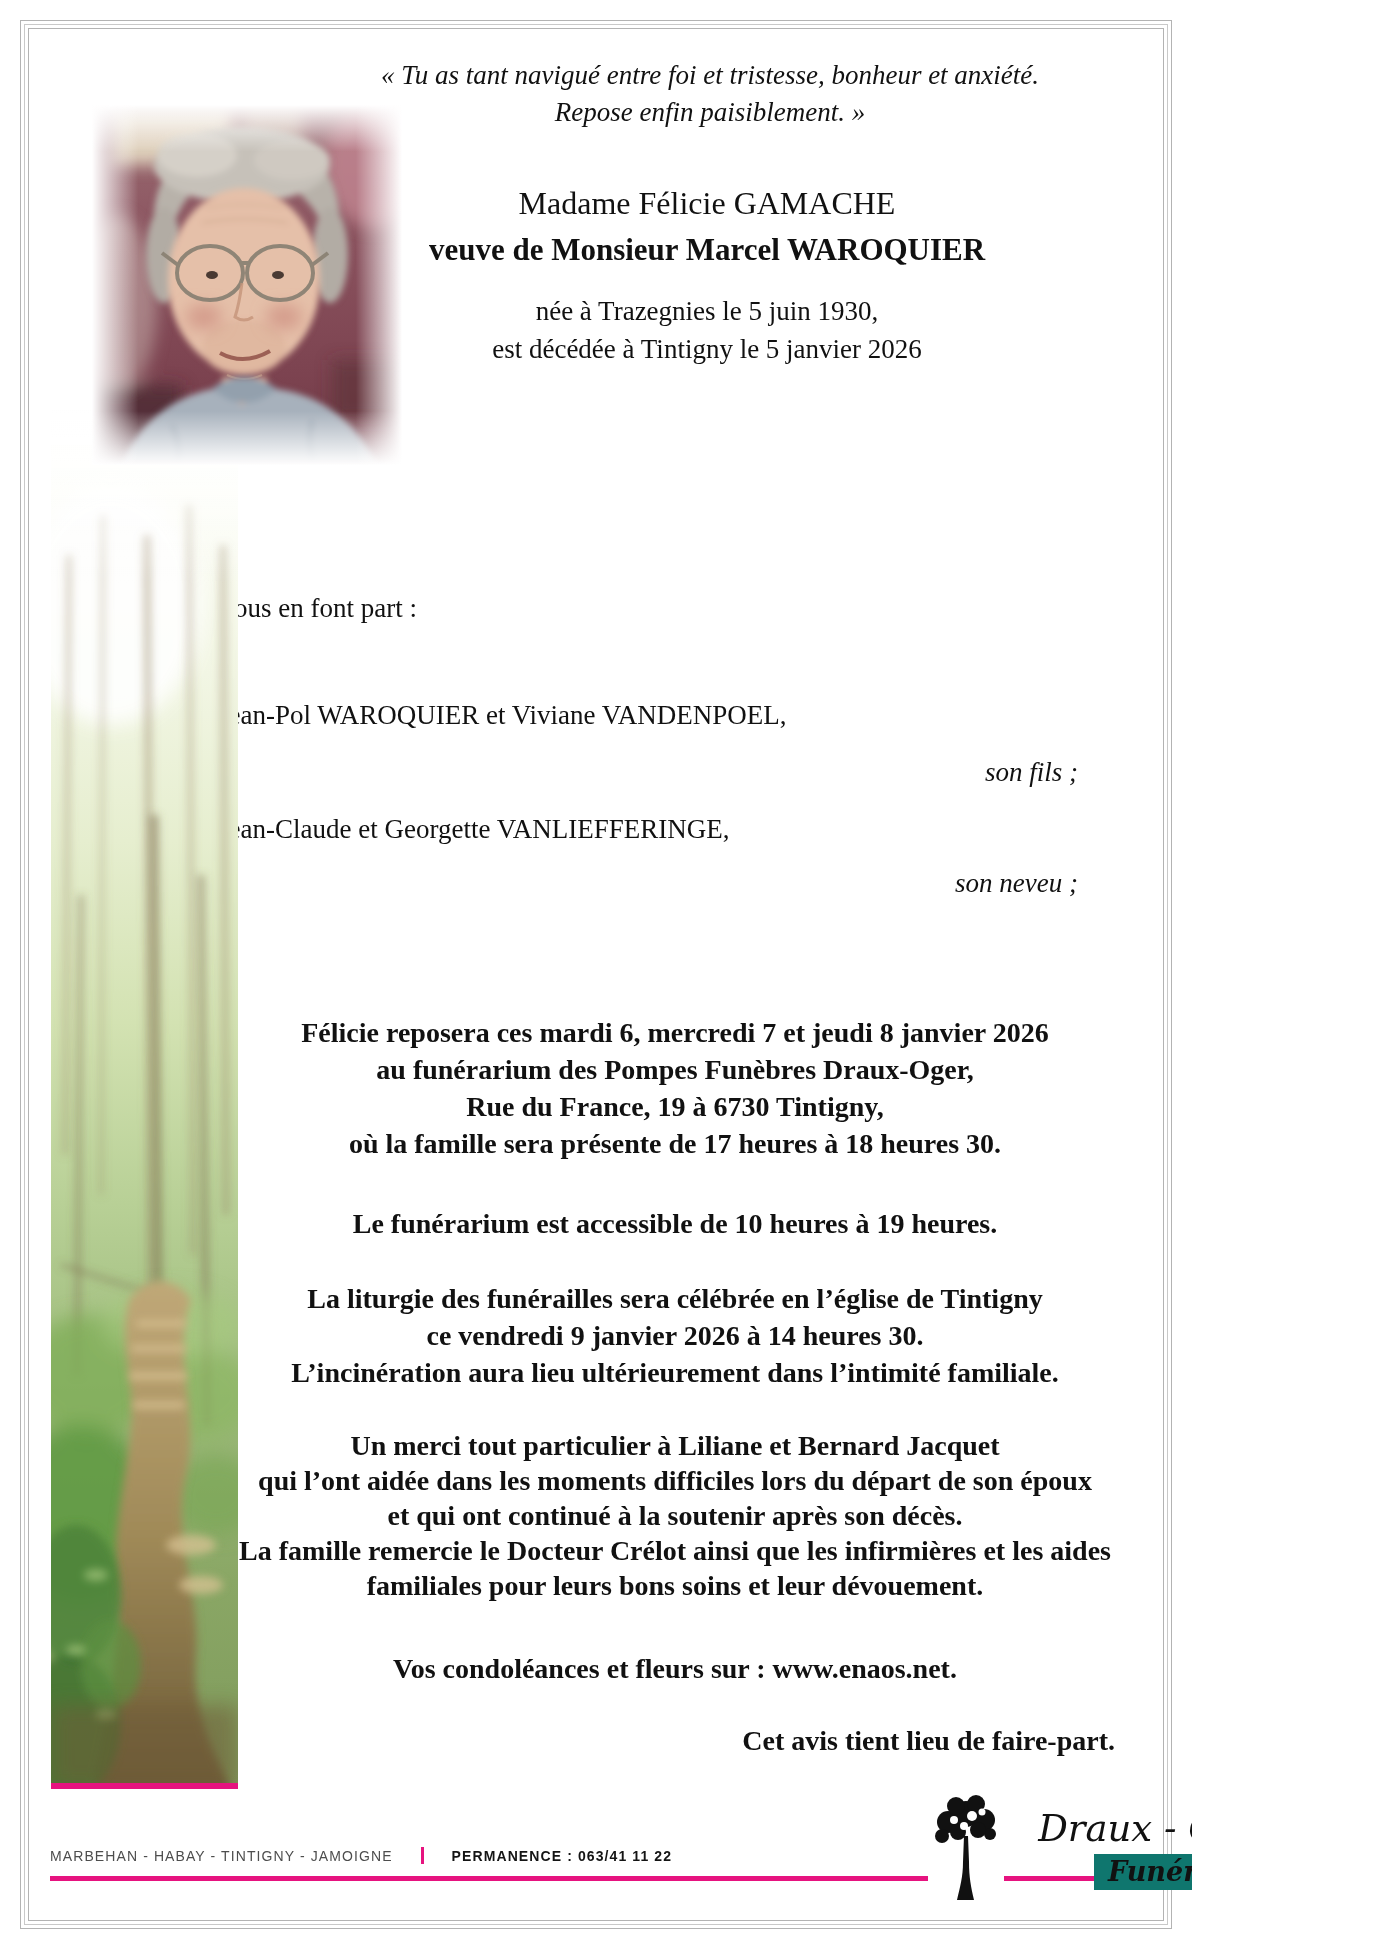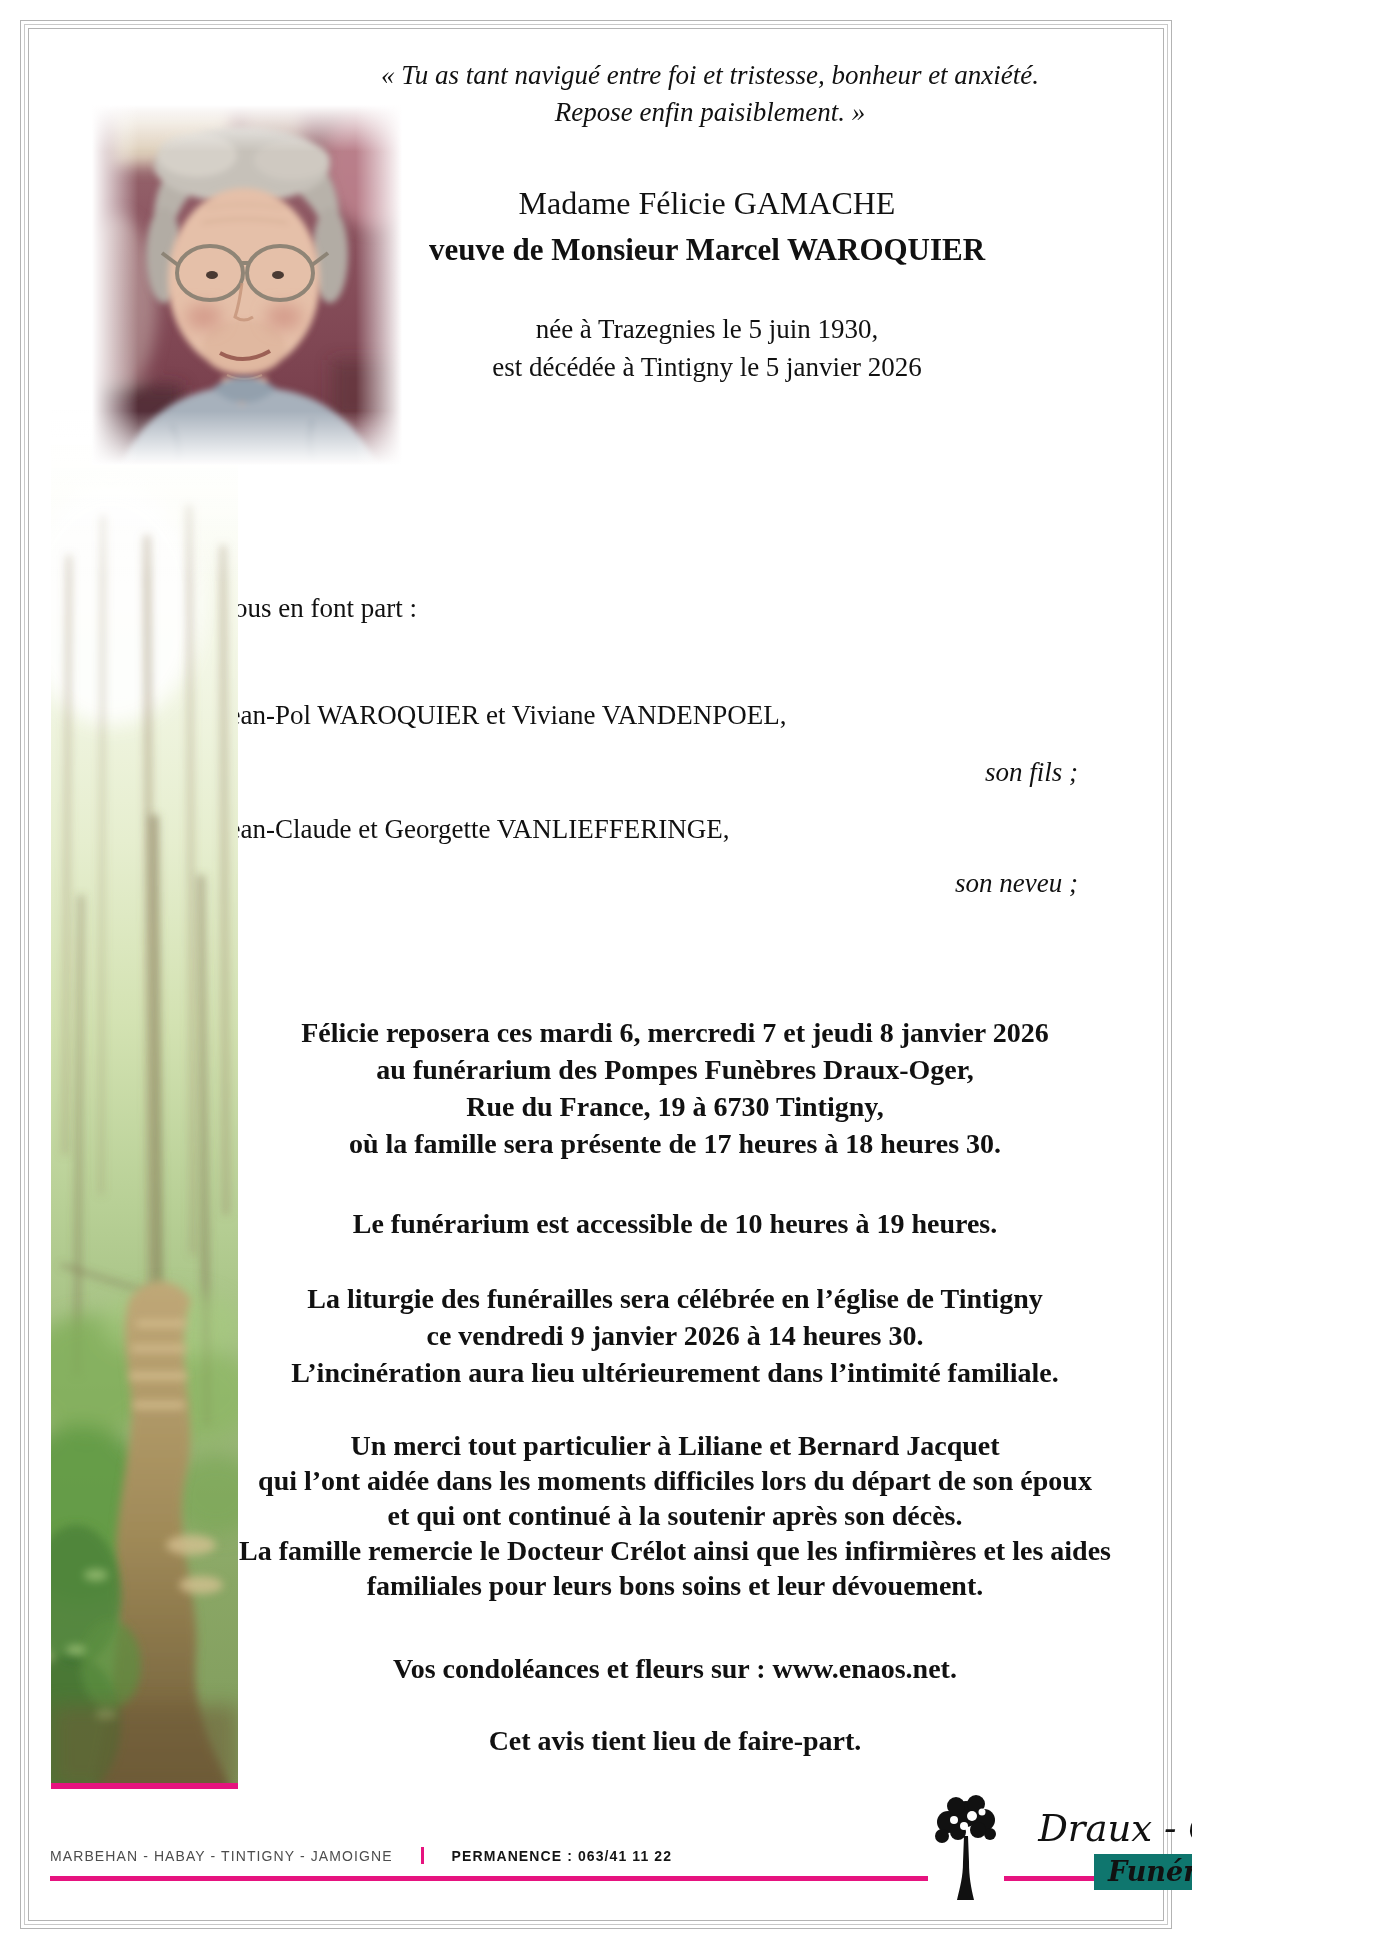--- a/index.html
+++ b/index.html
@@ -25,36 +25,36 @@
   
   .sidebar{position:absolute;left:51px;top:395px;width:187px;height:1394px;z-index:1;}
   .sidebar svg{display:block;width:100%;height:100%;}
   .sidebar .fadeTop{position:absolute;left:0;right:0;top:0;height:190px;
       background:linear-gradient(to bottom,#fff 8%,rgba(255,255,255,0) 100%);}
   .pinkbar{position:absolute;left:0;right:0;bottom:0;height:6px;background:#e6137f;}
 
   .header{position:absolute;left:337px;top:178px;width:740px;text-align:center;z-index:2;}
   .title{font-size:32px;font-weight:normal;line-height:50px;}
   .subtitle{font-size:31px;font-weight:bold;line-height:36px;margin-top:4px;}
-  .dates{font-size:27px;line-height:38px;margin-top:42px;white-space:pre-line;}
+  .dates{font-size:27px;line-height:38px;margin-top:24px;white-space:pre-line;}
 
   .intro{position:absolute;left:218px;top:593px;font-size:27px;}
   .names{position:absolute;left:218px;font-size:27px;}
   .n1{top:700px;} .n2{top:814px;}
   .relation{position:absolute;left:218px;width:860px;text-align:right;font-style:italic;font-size:27px;}
   .r1{top:757px;} .r2{top:868px;}
 
   .block{position:absolute;left:235px;width:880px;text-align:center;font-weight:bold;
          font-size:28px;line-height:37px;white-space:pre-line;}
   .repose{top:1014px;}
   .access{top:1205px;}
   .liturgy{top:1280px;}
   .thanks{top:1428px;line-height:35px;}
   .condolences{top:1650px;}
-  .notice{top:1722px;}
+  .notice{top:1722px;text-align:right;}
 
   
   .footer-left{position:absolute;left:50px;top:1847px;font-family:"Liberation Sans","DejaVu Sans",sans-serif;
                font-size:14px;letter-spacing:1.1px;display:flex;align-items:center;gap:28px;z-index:2;}
   .locations{color:#4d4d4d;}
   .vsep{display:inline-block;width:3px;height:17px;background:#e6137f;}
   .permanence{color:#141414;font-weight:bold;}
   .footer-line{position:absolute;left:50px;top:1876px;width:1282px;height:5px;background:#e6137f;z-index:1;}
   .logo-tree{position:absolute;left:928px;top:1792px;width:76px;height:115px;background:#fff;z-index:2;}
   .logo-tree svg{display:block;width:100%;height:100%;}

